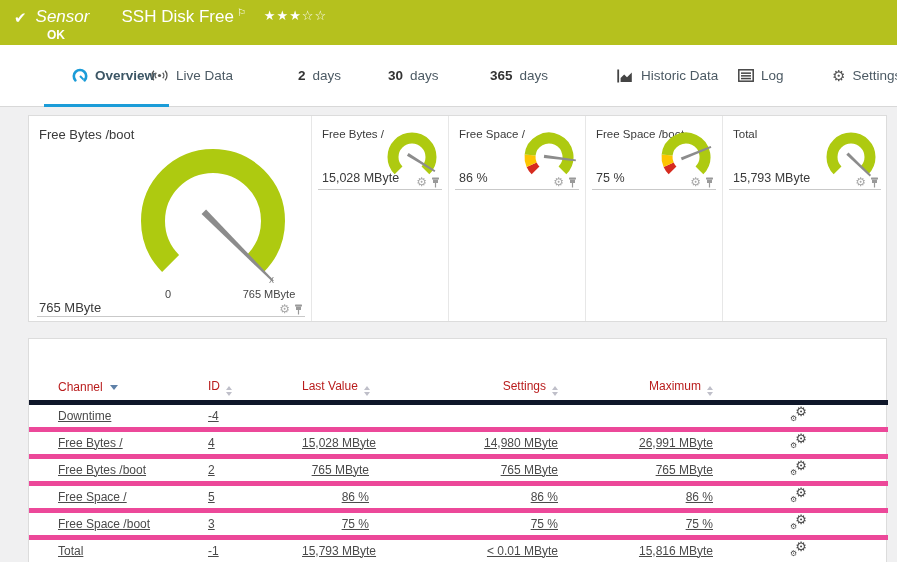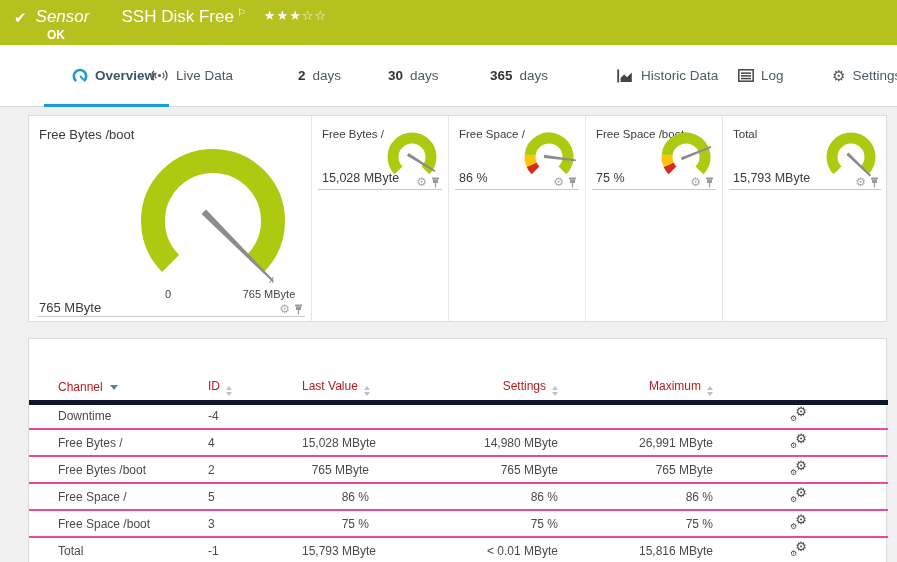--- a/index.html
+++ b/index.html
@@ -59,21 +59,21 @@
   .needle { fill:#8c8c8c; }
 
   
   .table-panel { position:absolute; left:28px; top:338px; width:859px; height:230px;
       background:#fff; border:1px solid #dcdcdc; border-bottom:none; }
   table { width:100%; border-collapse:collapse; margin-top:36px; font-size:12px; table-layout:fixed; }
   col.c1{width:170px} col.c2{width:103px} col.c3{width:73px} col.c4{width:190px}
   col.c5{width:155px} col.c6{width:168px}
   th { color:#b91c1c; font-weight:normal; text-align:left; height:27px; white-space:nowrap;
        border-bottom:5px solid #0f172a; }
-  td { color:#4a4a4a; height:27px; border-bottom:2px solid #ec4899; white-space:nowrap; }
+  td { color:#4a4a4a; height:27px; border-bottom:5px solid #ec4899; white-space:nowrap;text-decoration:underline; }
   th.c1,td.c1 { padding-left:29px; }
   th.c2,td.c2 { padding-left:9px; }
   th.num,td.num { text-align:right; }
   td.c3,th.c3 { padding-right:6px;margin-top:7px; }
   td.c4,th.c4 { padding-right:7px; }
   td.c5,th.c5 { padding-right:7px; }
   td.c6 { padding-left:70px; }
   .arr-desc { display:inline-block; width:0; height:0; border-left:4.5px solid transparent;
       border-right:4.5px solid transparent; border-top:5.5px solid #5e80a8;
       margin-left:7px; vertical-align:1px; }

